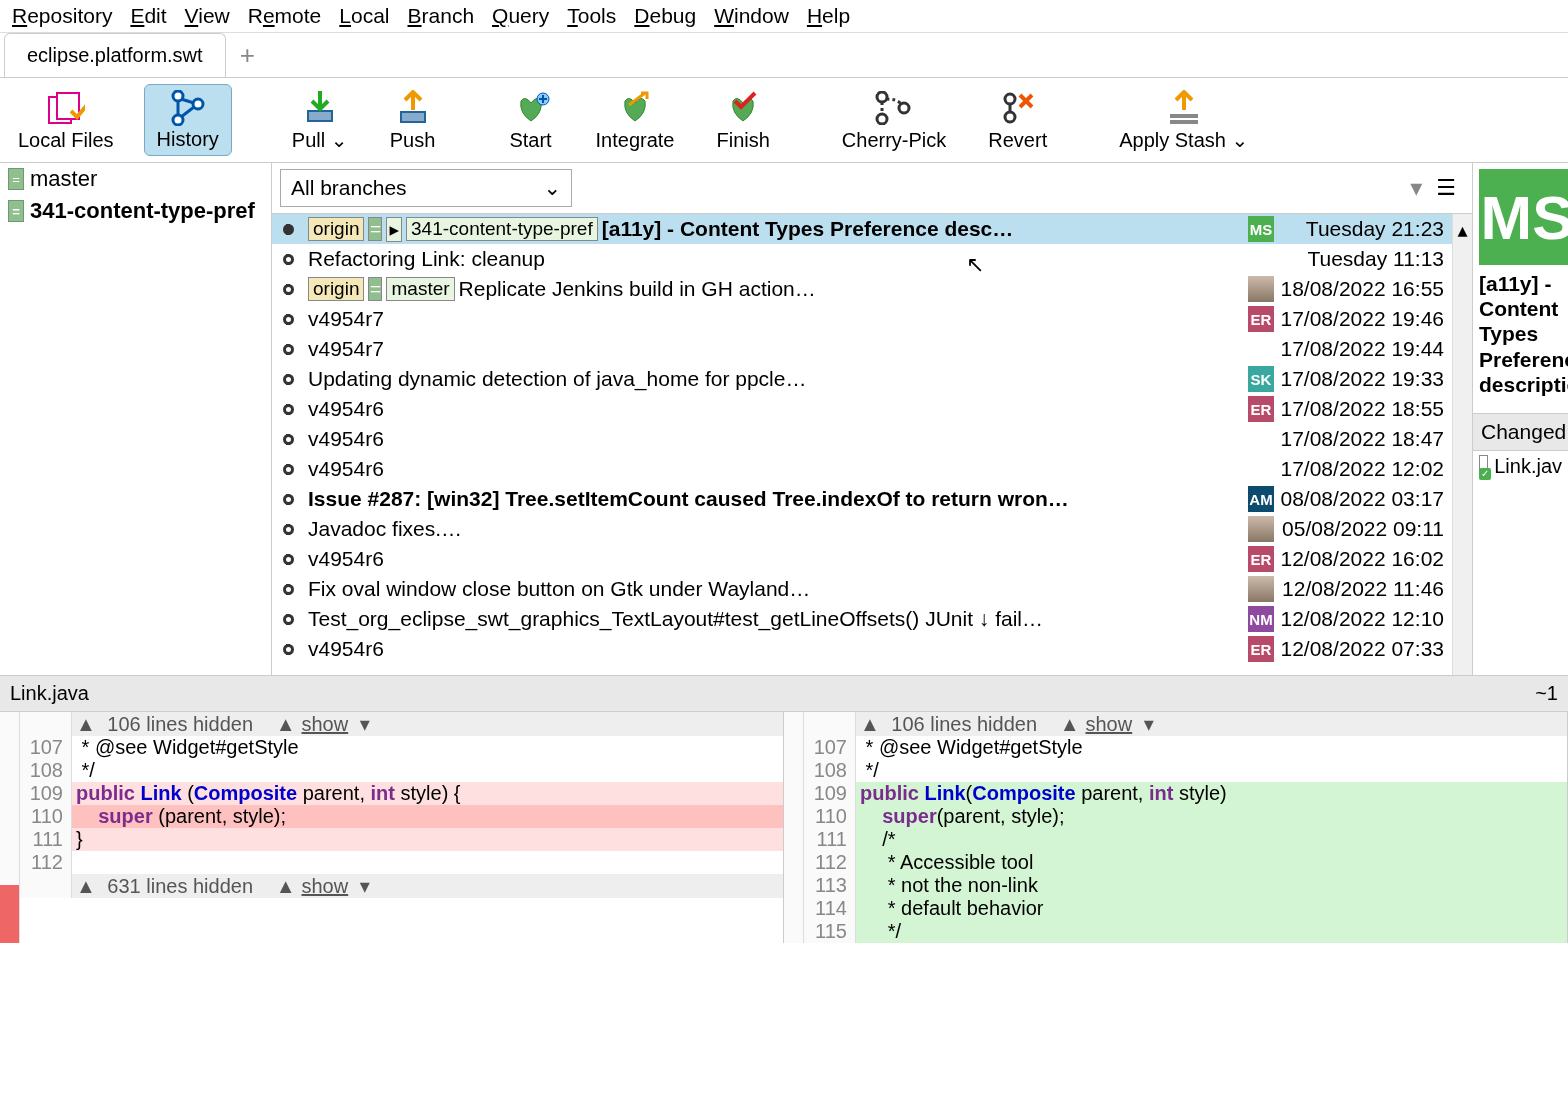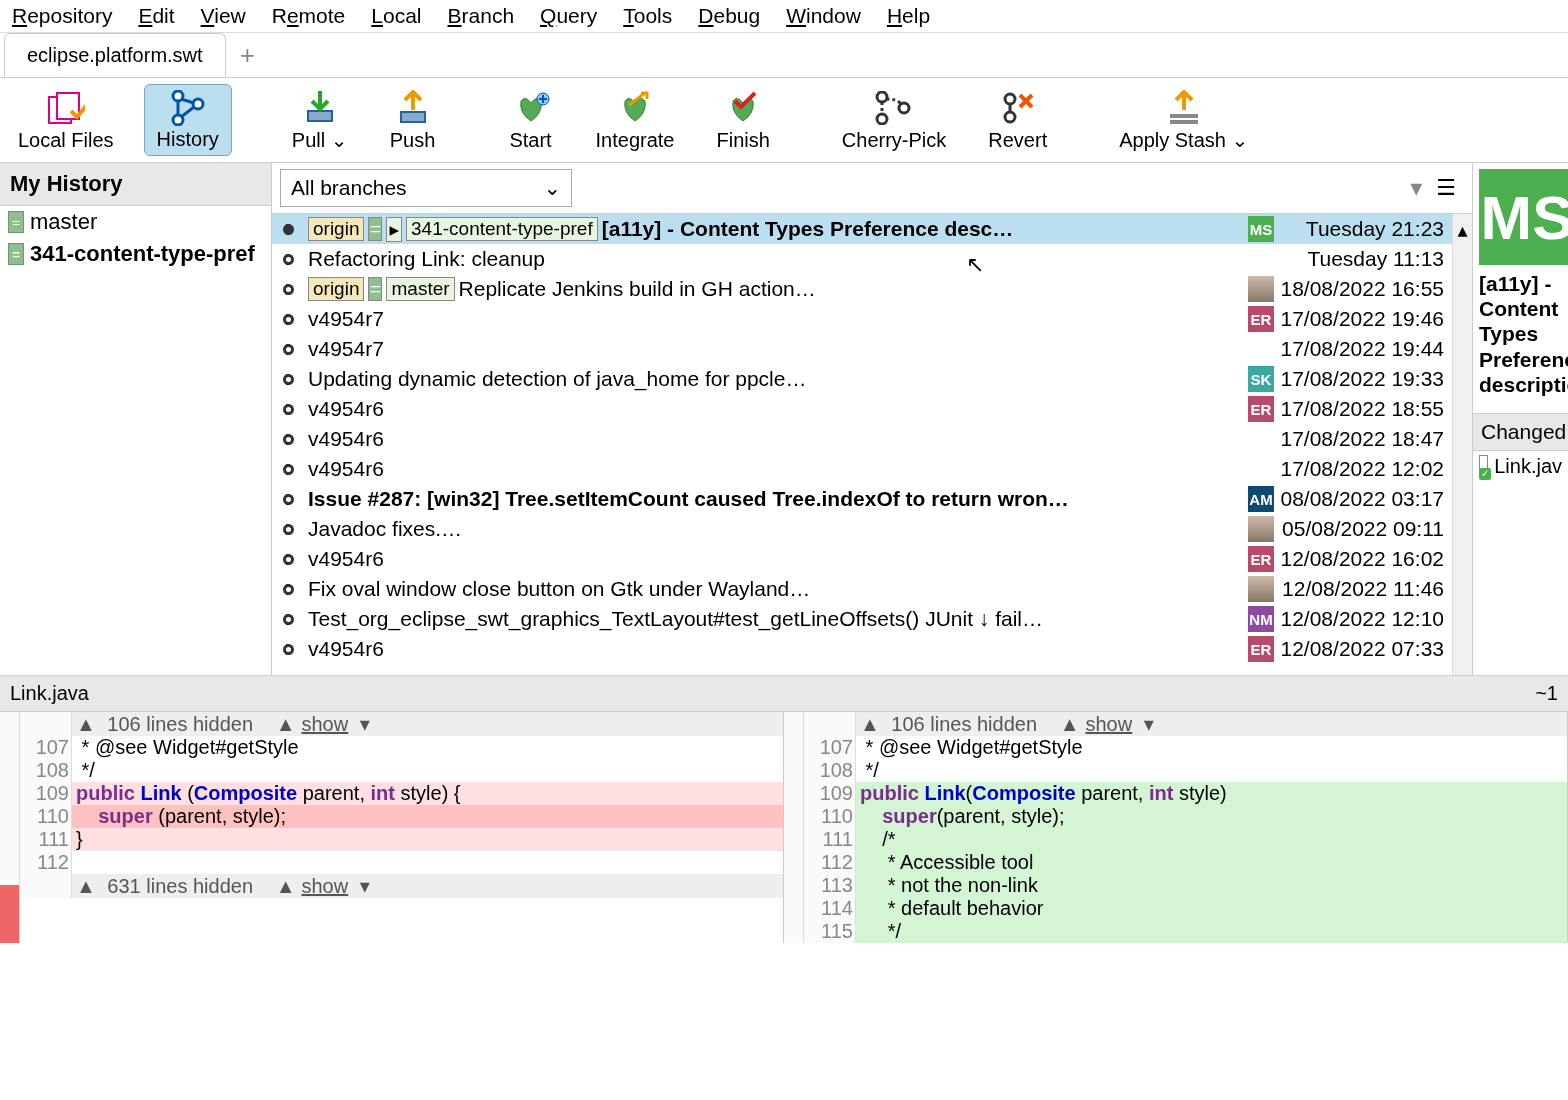--- a/index.html
+++ b/index.html
@@ -1,18 +1,18 @@
 <!DOCTYPE html>
 <html><head>
 <meta charset="utf-8">
 <style>
 * { margin: 0; padding: 0; box-sizing: border-box; font-family: -apple-system, "Segoe UI", Arial, sans-serif; }
 body { font-size: 20px; background: #fff; color: #000; overflow: hidden; }
 
-.menubar { display: flex; gap: 26px; padding: 4px 12px; border-bottom: 1px solid #ddd; }
+.menubar { display: flex; gap: 18px; padding: 4px 12px; border-bottom: 1px solid #ddd; }
 .menubar span { cursor: default; font-size: 21px; }
 .menubar span u { text-decoration: underline; }
 
 .tabs { display: flex; align-items: center; border-bottom: 1px solid #ccc; }
 .tab { padding: 10px 22px; border: 1px solid #ccc; border-bottom: none; border-top-left-radius: 6px; border-top-right-radius: 6px; background: #fff; margin-left: 4px; font-size: 20px; }
 .tab-add { padding: 10px 14px; color: #888; font-size: 26px; line-height: 16px; }
 
 .toolbar { display: flex; align-items: center; gap: 4px; padding: 6px 0; border-bottom: 1px solid #ccc; }
 .tool-group { display: flex; gap: 18px; padding: 0 6px; }
 .tool-btn { display: flex; flex-direction: column; align-items: center; justify-content: flex-end; padding: 4px 12px 4px; border-radius: 6px; cursor: default; min-width: 70px; height: 72px; }
@@ -57,21 +57,21 @@
 .big-avatar { width:96px; height:96px; background:#4caf50; color:#fff; display:flex; align-items:center; justify-content:center; font-size:62px; font-weight:bold; margin:6px 0 0 6px;}
 .commit-title { font-size:21px; font-weight:bold; padding:6px 0 6px 6px; line-height:1.2; }
 .changed-hdr { background:#e8e8e8; padding:6px 8px; font-size:21px; border-top:1px solid #ccc; border-bottom:1px solid #ccc; margin-top:10px;}
 .file-item { display:flex; gap:6px; padding:4px 6px; font-size:20px;}
 .file-icon { width:18px; height:22px; border:1px solid #888; background:#fff; position:relative;}
 .file-icon::after{content:'✓'; position:absolute; bottom:-4px; right:-4px; background:#4caf50; color:#fff; font-size:10px; width:12px; height:12px; border-radius:2px; display:flex; align-items:center; justify-content:center;}
 
 .diff-hdr { display:flex; justify-content:space-between; background:#e8e8e8; padding:6px 10px; border-top:1px solid #ccc; border-bottom:1px solid #ccc; font-size:20px;}
 .diff-panes { display:flex; font-family: 'Consolas','Courier New',monospace; font-size:20px; }
 .diff-pane { flex:1; overflow:hidden; border-right:1px solid #ccc; }
-.gutter { width:52px; text-align:right; color:#888; padding-right:2px; background:#fafafa; border-right:1px solid #ddd;}
+.gutter { width:52px; text-align:right; color:#888; padding-right:8px; background:#fafafa; border-right:1px solid #ddd;}
 .diff-line { display:flex; }
 .diff-line .code { flex:1; padding-left:4px; white-space:pre; overflow:hidden;}
 .hidden-line { background:#eee; color:#555; }
 .hidden-line .code { display:flex; align-items:center; gap:6px;}
 .del { background:#ffe0e0; }
 .add { background:#d4f5d4; }
 .strong-del { background:#ffc0c0; }
 .kw-blue { color:#0000cc; font-weight:bold;}
 .kw-purple { color:#7b2d8e; font-weight:bold;}
 .marker-col { width:20px; background:#fafafa; border-right:1px solid #ddd;}
@@ -210,21 +210,20 @@
             <path d="M18 20 L18 4 M10 10 L18 2 L26 10" stroke="#e90" stroke-width="4" fill="none"></path>
           </svg>
         </div>
       <div class="lbl">Apply Stash ⌄</div>
     </div>
   </div>
 </div>
 
 <div class="main">
   <div class="sidebar">
-    <div class="sidebar-hdr">My History</div>
     <div id="branch-list">
         <div class="branch-item">
           <div class="bicon">=</div>
           <span>master</span>
         </div>
         <div class="branch-item current">
           <div class="bicon">=</div>
           <span>341-content-type-pref</span>
         </div>
       </div>

